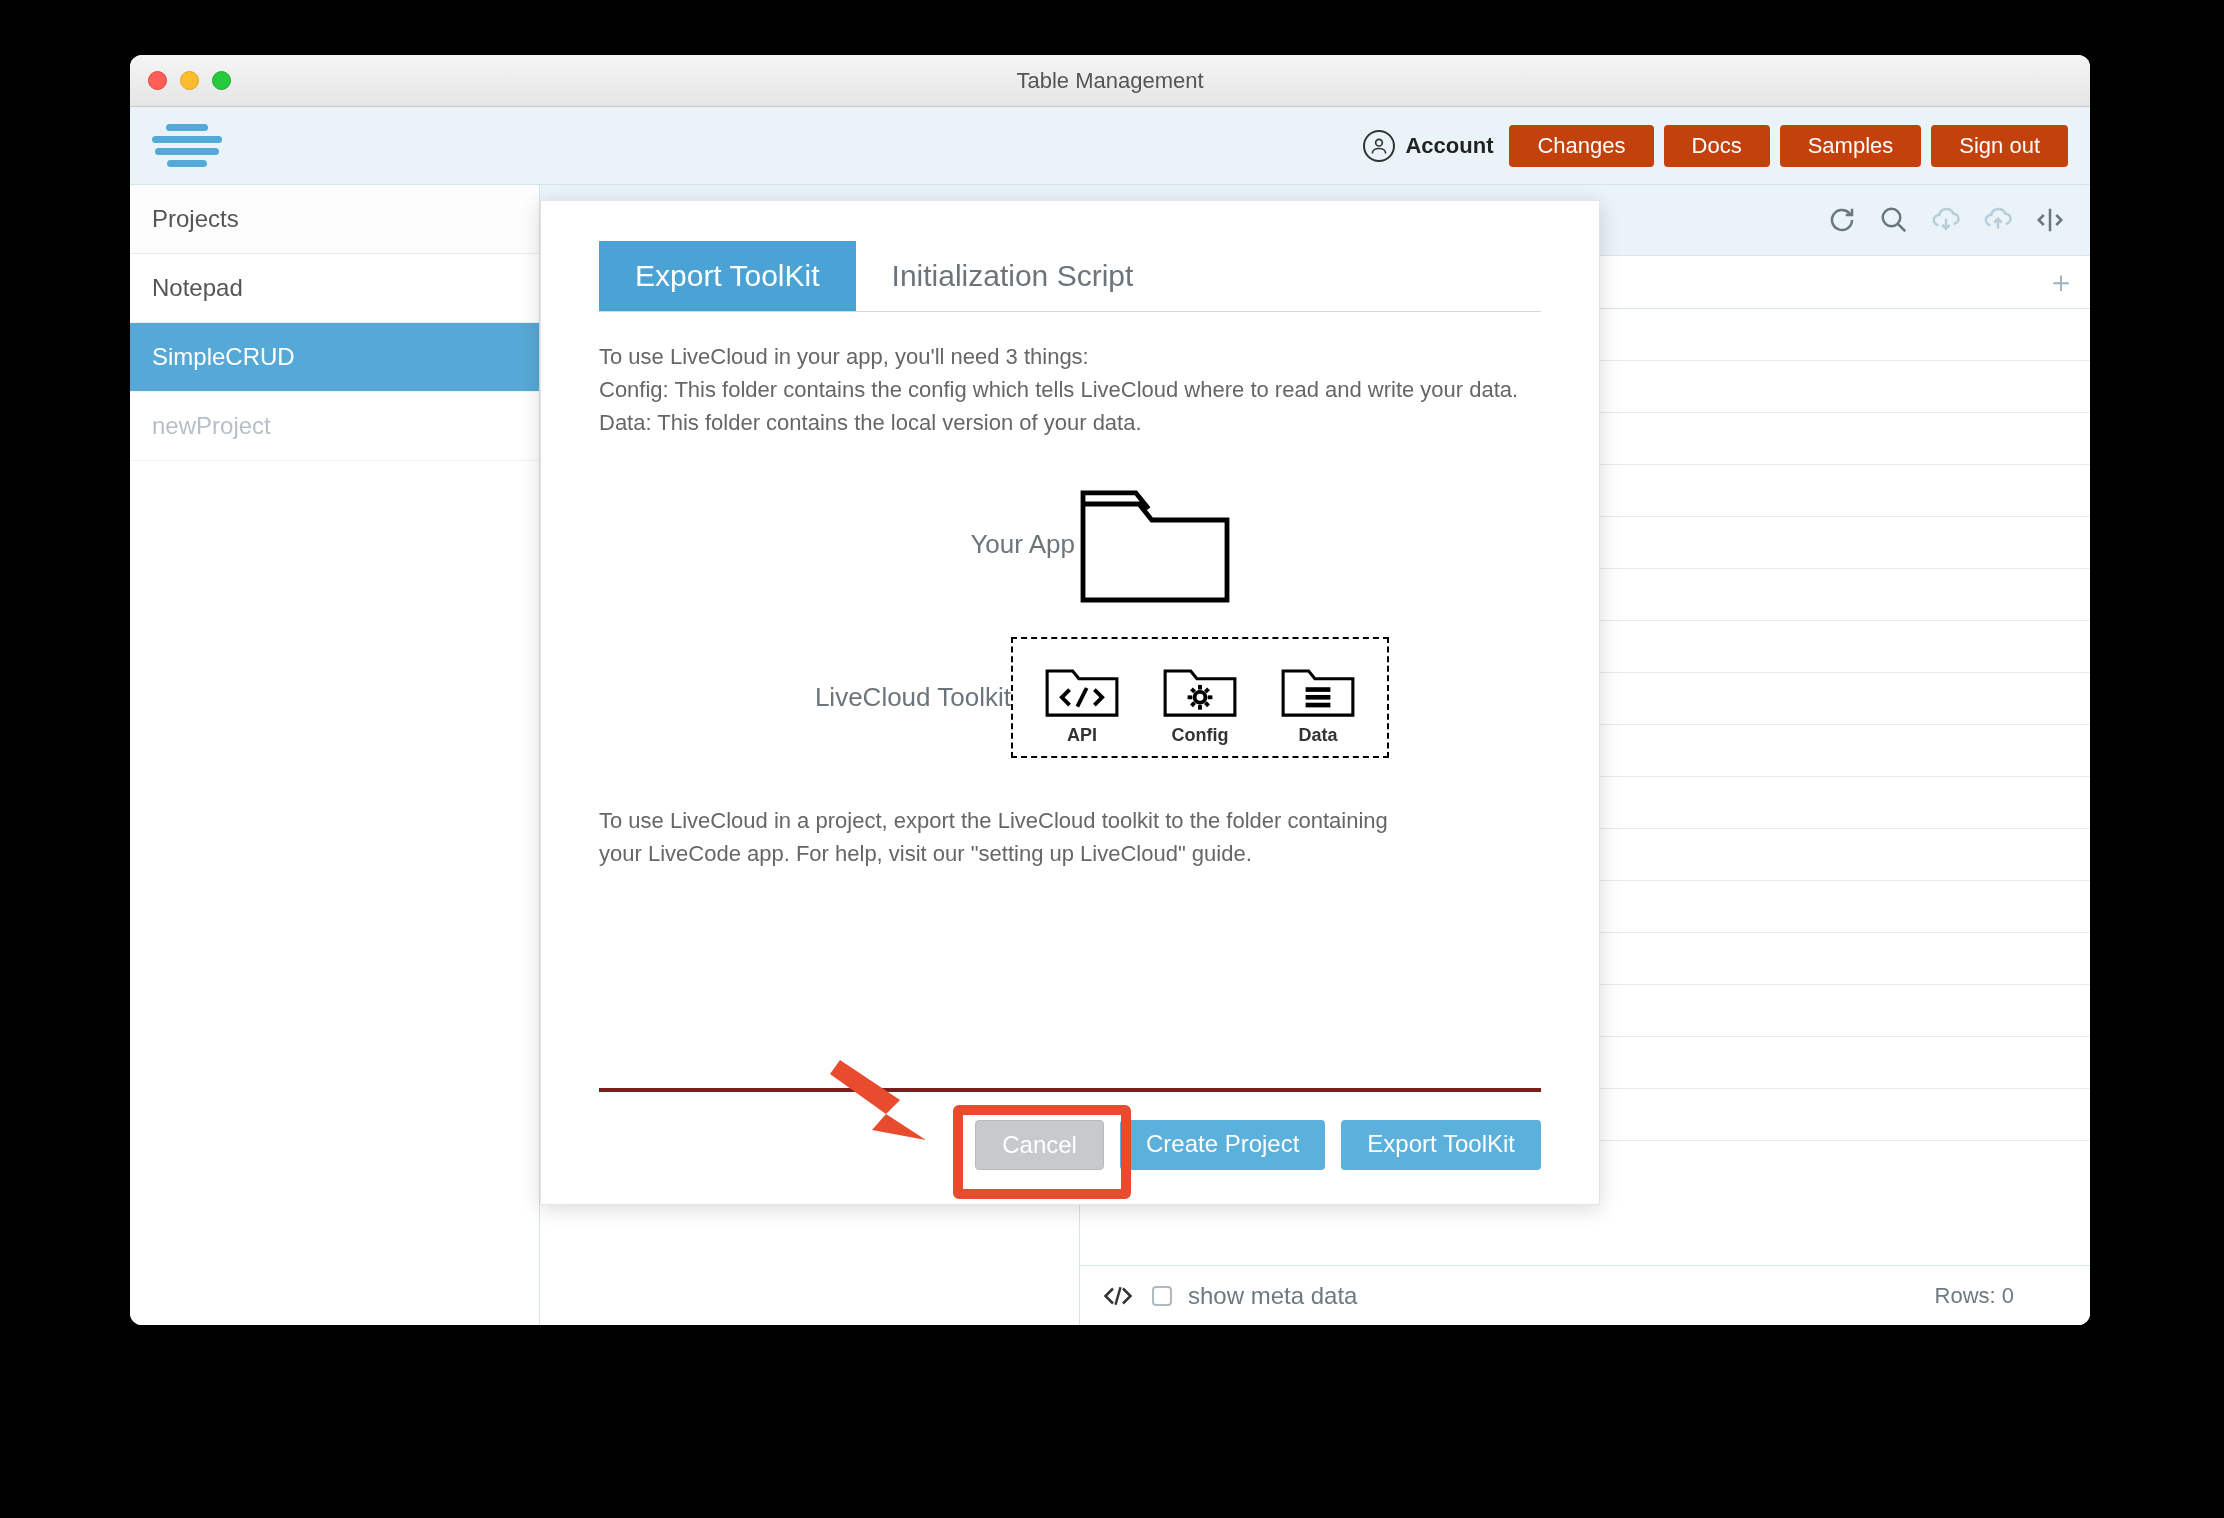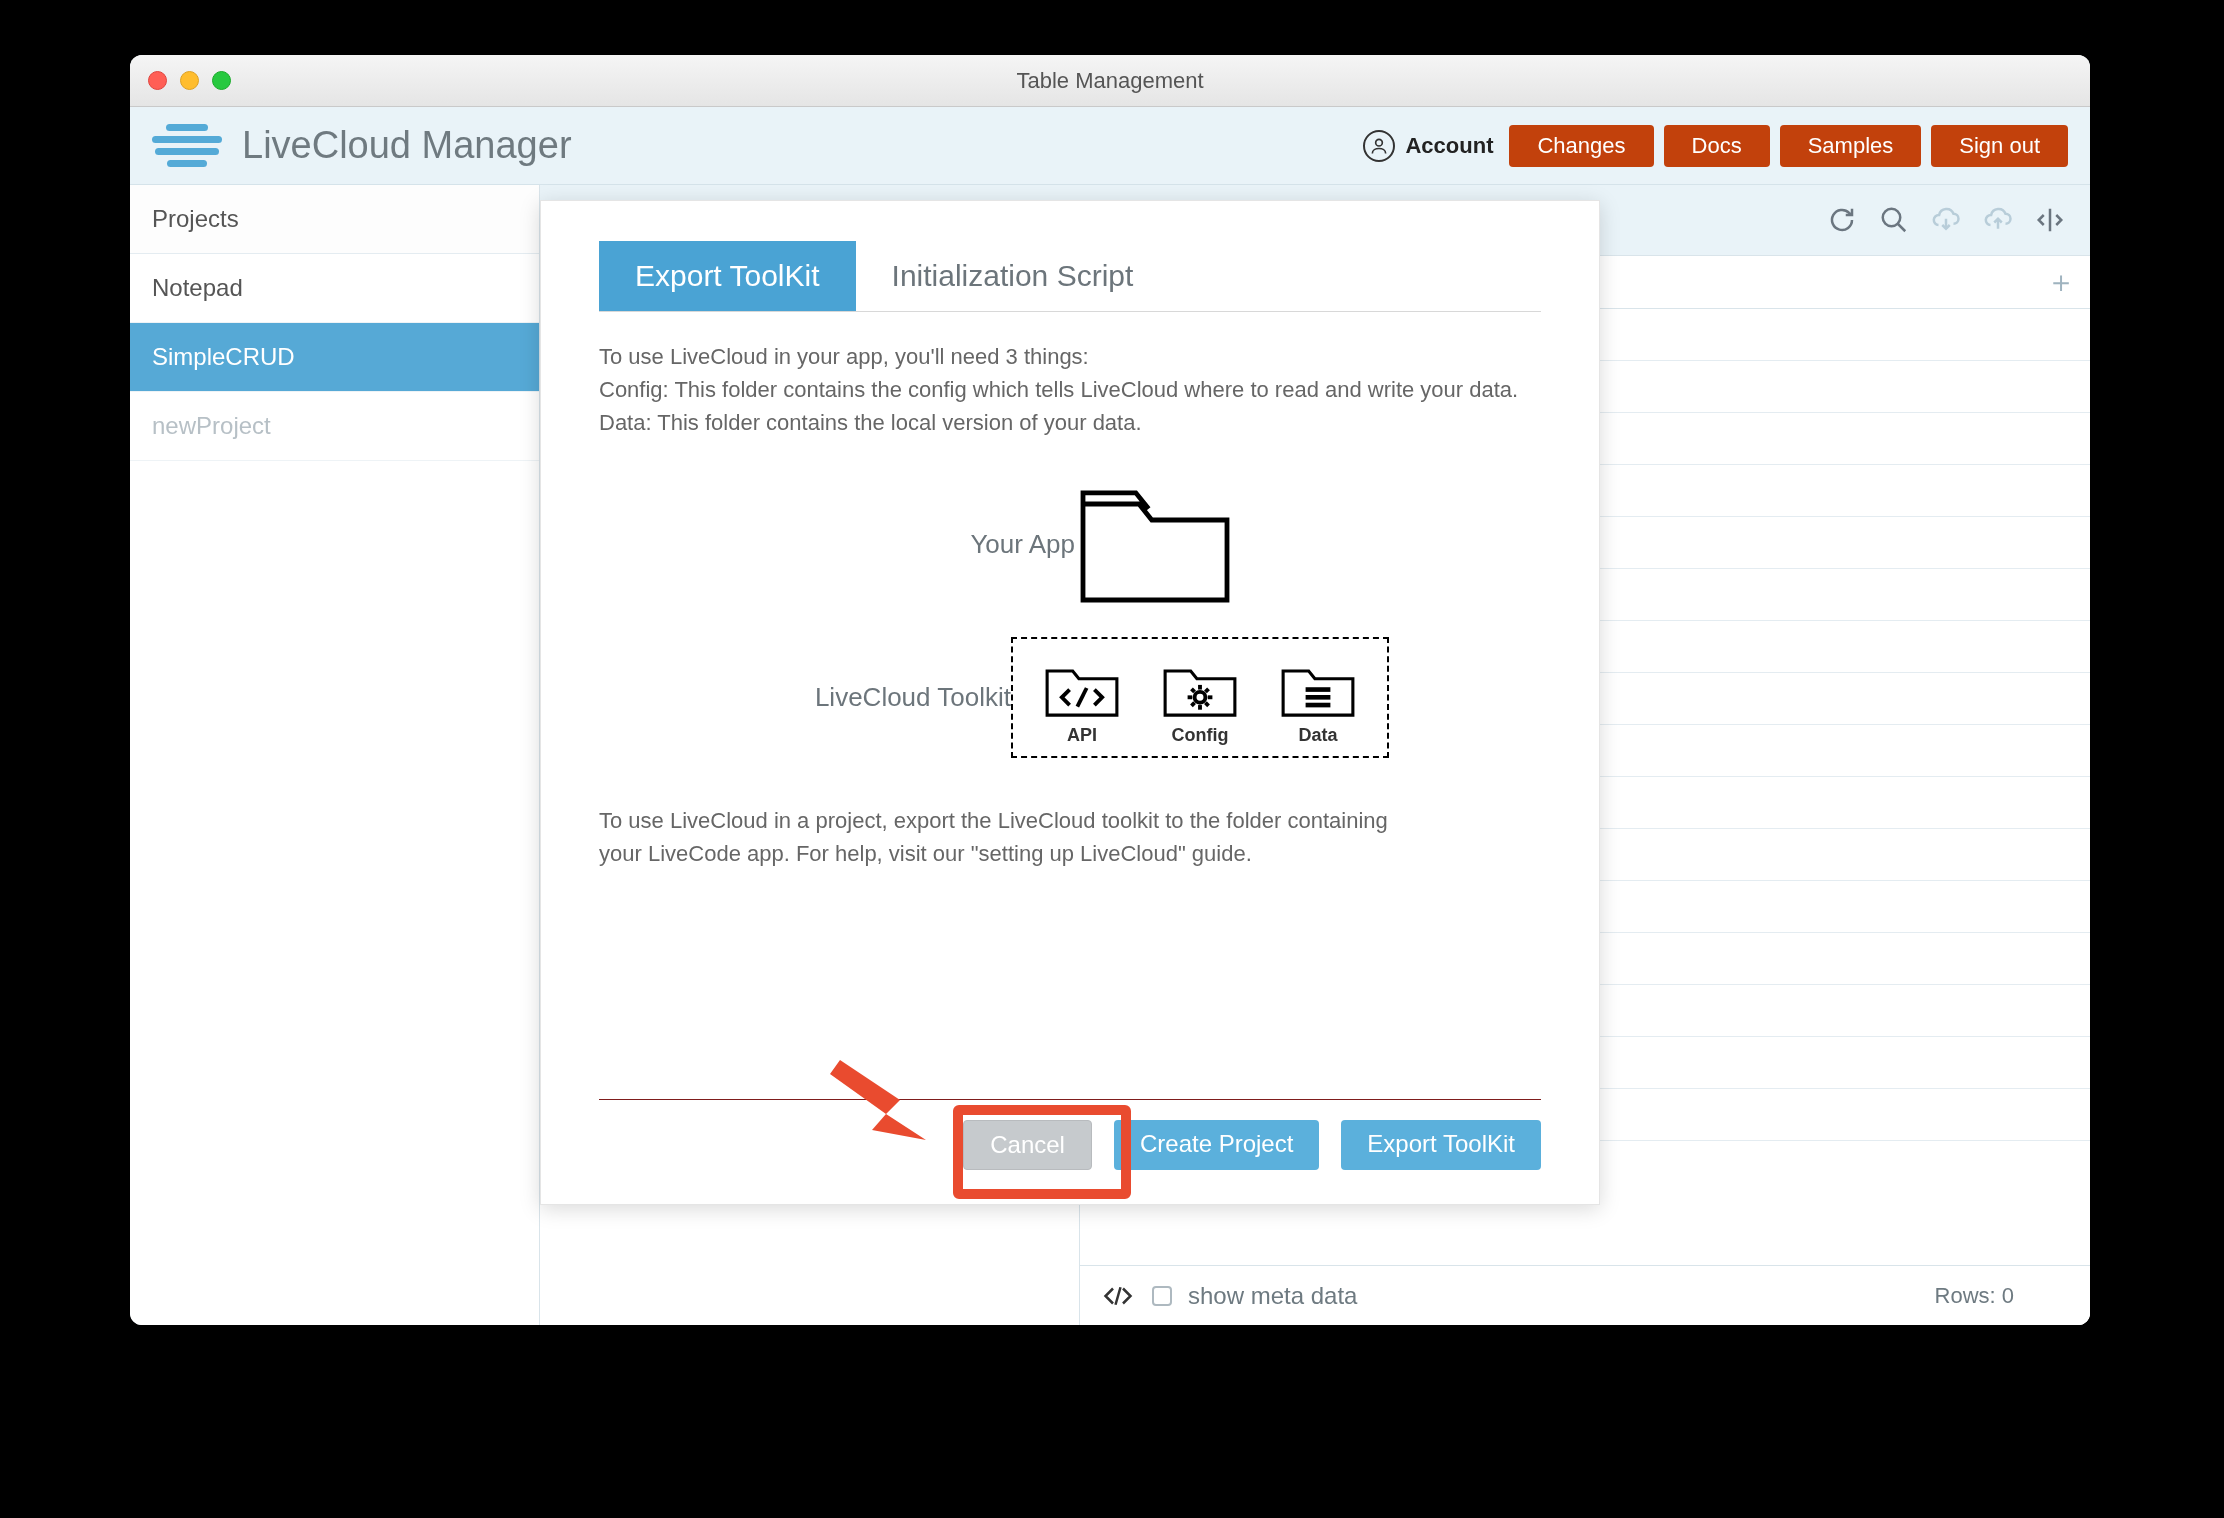--- a/index.html
+++ b/index.html
@@ -109,21 +109,21 @@
   .diagram { margin-top:40px; display:flex; flex-direction:column; gap:28px; }
   .dia-row { display:flex; align-items:center; justify-content:center; }
   .dia-label { font-size:26px; color:#6c757b; width:260px; text-align:right; }
   .folder-lg { width:160px; height:130px; }
   .toolkit-box { border:2px dashed #000; padding:18px 30px 10px; display:flex; gap:40px; }
   .tk-item { display:flex; flex-direction:column; align-items:center; gap:6px;font-weight:bold; }
   .tk-item .lbl { font-size:18px; color:#333; }
   .folder-sm { width:78px; height:62px; }
   .folder-sm svg, .folder-lg svg { width:100%; height:100%; }
 
-  .modal-bottom { margin-top:auto; border-top:1px solid #7f1d1d; padding-top:20px; display:flex; justify-content:flex-end; gap:22px; }
+  .modal-bottom { margin-top:auto; border-top:4px solid #7f1d1d; padding-top:28px; display:flex; justify-content:flex-end; gap:16px; }
   .mbtn { font-size:24px; padding:10px 26px; border-radius:4px; cursor:pointer; }
   .mbtn.cancel { background:#c6cacd; color:#fff; border:1px solid #b8bbbe; }
   .mbtn.primary { background:#5bb0dc; color:#fff; }
 
   
   .anno-box {
     position:absolute; z-index:20;
     border:10px solid #e94b2f;
     border-radius:6px;
     pointer-events:none;
@@ -146,21 +146,20 @@
     </div>
 
     <div class="header">
       <div class="logo">
         <div class="logo-mark">
             <span></span>
             <span></span>
             <span></span>
             <span></span>
           </div>
-        <div class="app-title">LiveCloud Manager</div>
       </div>
       <div class="header-right">
         <div class="account-wrap">
           <div class="account-icon">
             <svg viewBox="0 0 24 24">
                 <circle cx="12" cy="8" r="4" fill="none" stroke="#333" stroke-width="2"></circle>
                 <path d="M4 21c0-4 4-6 8-6s8 2 8 6" fill="none" stroke="#333" stroke-width="2"></path>
               </svg>
           </div>
           <span class="account-label">Account</span>

